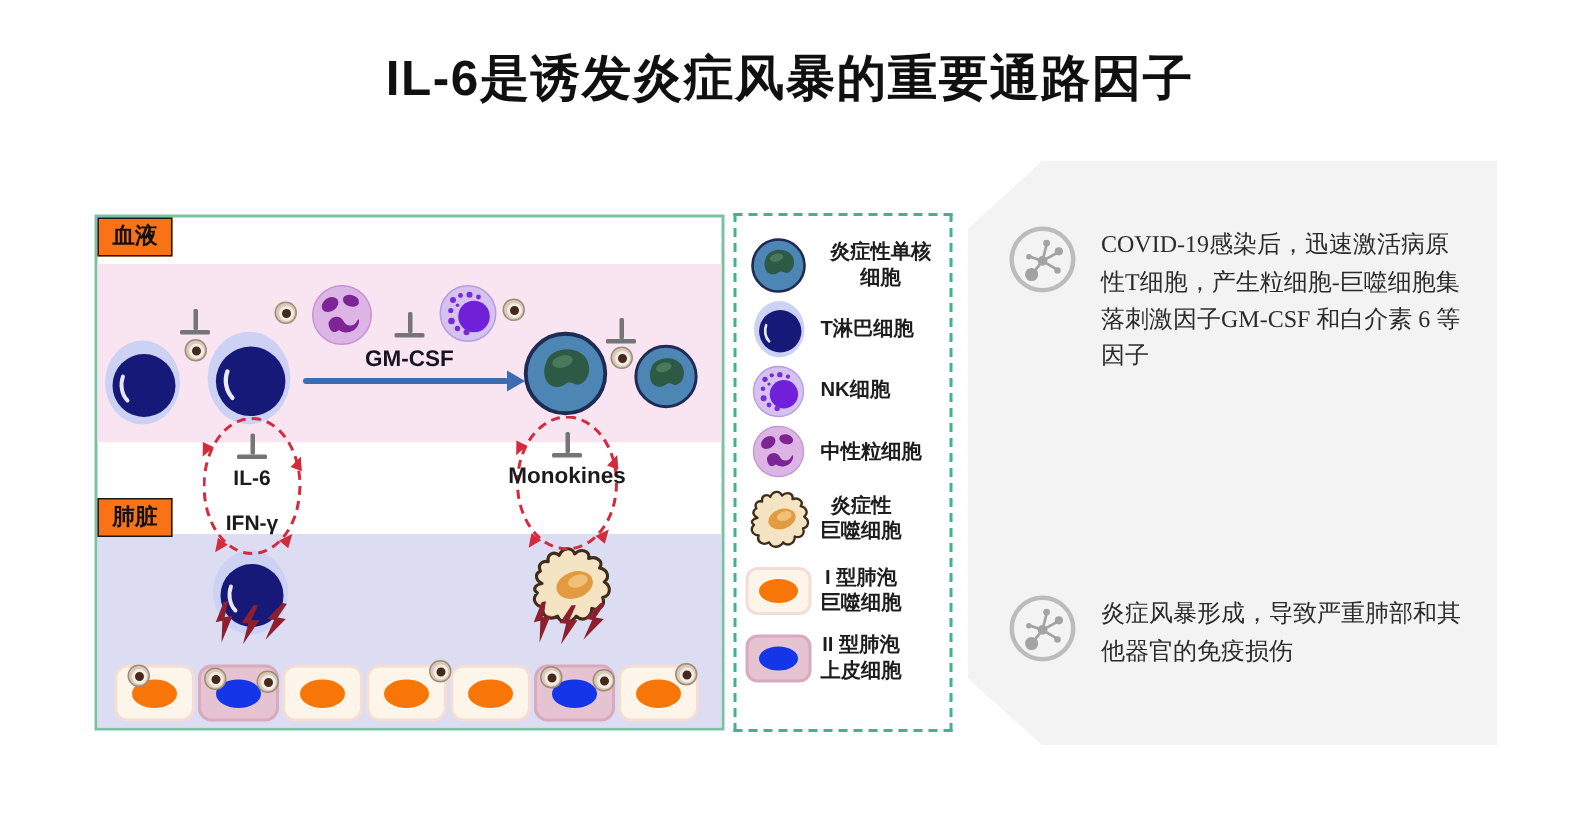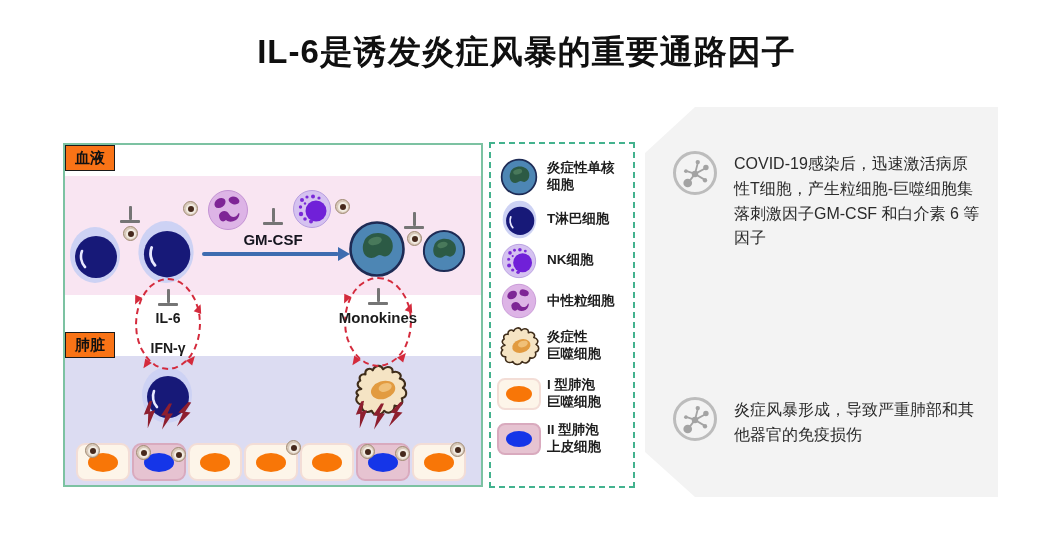--- a/index.html
+++ b/index.html
@@ -53,31 +53,31 @@
   .epi { position:absolute; width:54px; height:38px; border-radius:9px; display:flex; align-items:center; justify-content:center; z-index:3; }
   .epi.t1 { background:#fdf5e9; border:2px solid #f3ddd6; }
   .epi.t2 { background:#e6c3d1; border:2px solid #d9aabe; }
   .epi .nuc { width:30px; height:19px; border-radius:50%; }
   .epi.t1 .nuc { background:#f87607; }
   .epi.t2 .nuc { background:#1535e8; }
   .epi-lg { border-radius:8px; display:flex; align-items:center; justify-content:center; }
 
   
   .legend { position:absolute; left:489px; top:142px; width:146px; height:346px; border:2px dashed #43b28e; background:#fff; padding:10px 6px 6px 6px; display:flex; flex-direction:column; }
-  .lg-row { display:flex; align-items:center; }
+  .lg-row { display:flex; align-items:center;text-align:center; }
   .lg-icon { width:44px; display:flex; align-items:center; justify-content:center; flex:0 0 44px; }
   .lg-label { font-size:13.5px; font-weight:600; color:#1d1d1d; white-space:pre-line; line-height:1.25; margin-left:6px; }
 
   
   .panel { position:absolute; left:645px; top:107px; width:353px; height:390px; background:#f3f3f3;
            clip-path:polygon(50px 0, 100% 0, 100% 100%, 50px 100%, 0 calc(100% - 45px), 0 46px); }
   .step { position:absolute; left:28px; right:18px; display:flex; align-items:flex-start; }
   .step .mol { flex:0 0 44px; width:44px; height:44px; border:3px solid #bcbcbc; border-radius:50%; display:flex; align-items:center; justify-content:center; margin-right:17px; }
   .step .txt { font-size:16px; line-height:1.55; color:#2b2b2b; font-weight:500; padding-top:1px; }
-  .step.s1 { top:44px; }
+  .step.s1 { top:44px;font-family:Liberation Serif, serif; }
   .step.s2 { top:168px; }
   .step.s3 { top:290px; }
 </style>
 </head>
 <body>
 
 <svg width="0" height="0" style="position:absolute">
   <defs>
     <g id="g-monocyte">
       <circle cx="29" cy="29" r="26.5" fill="#4d86b4" stroke="#1e2b55" stroke-width="2.6"></circle>

